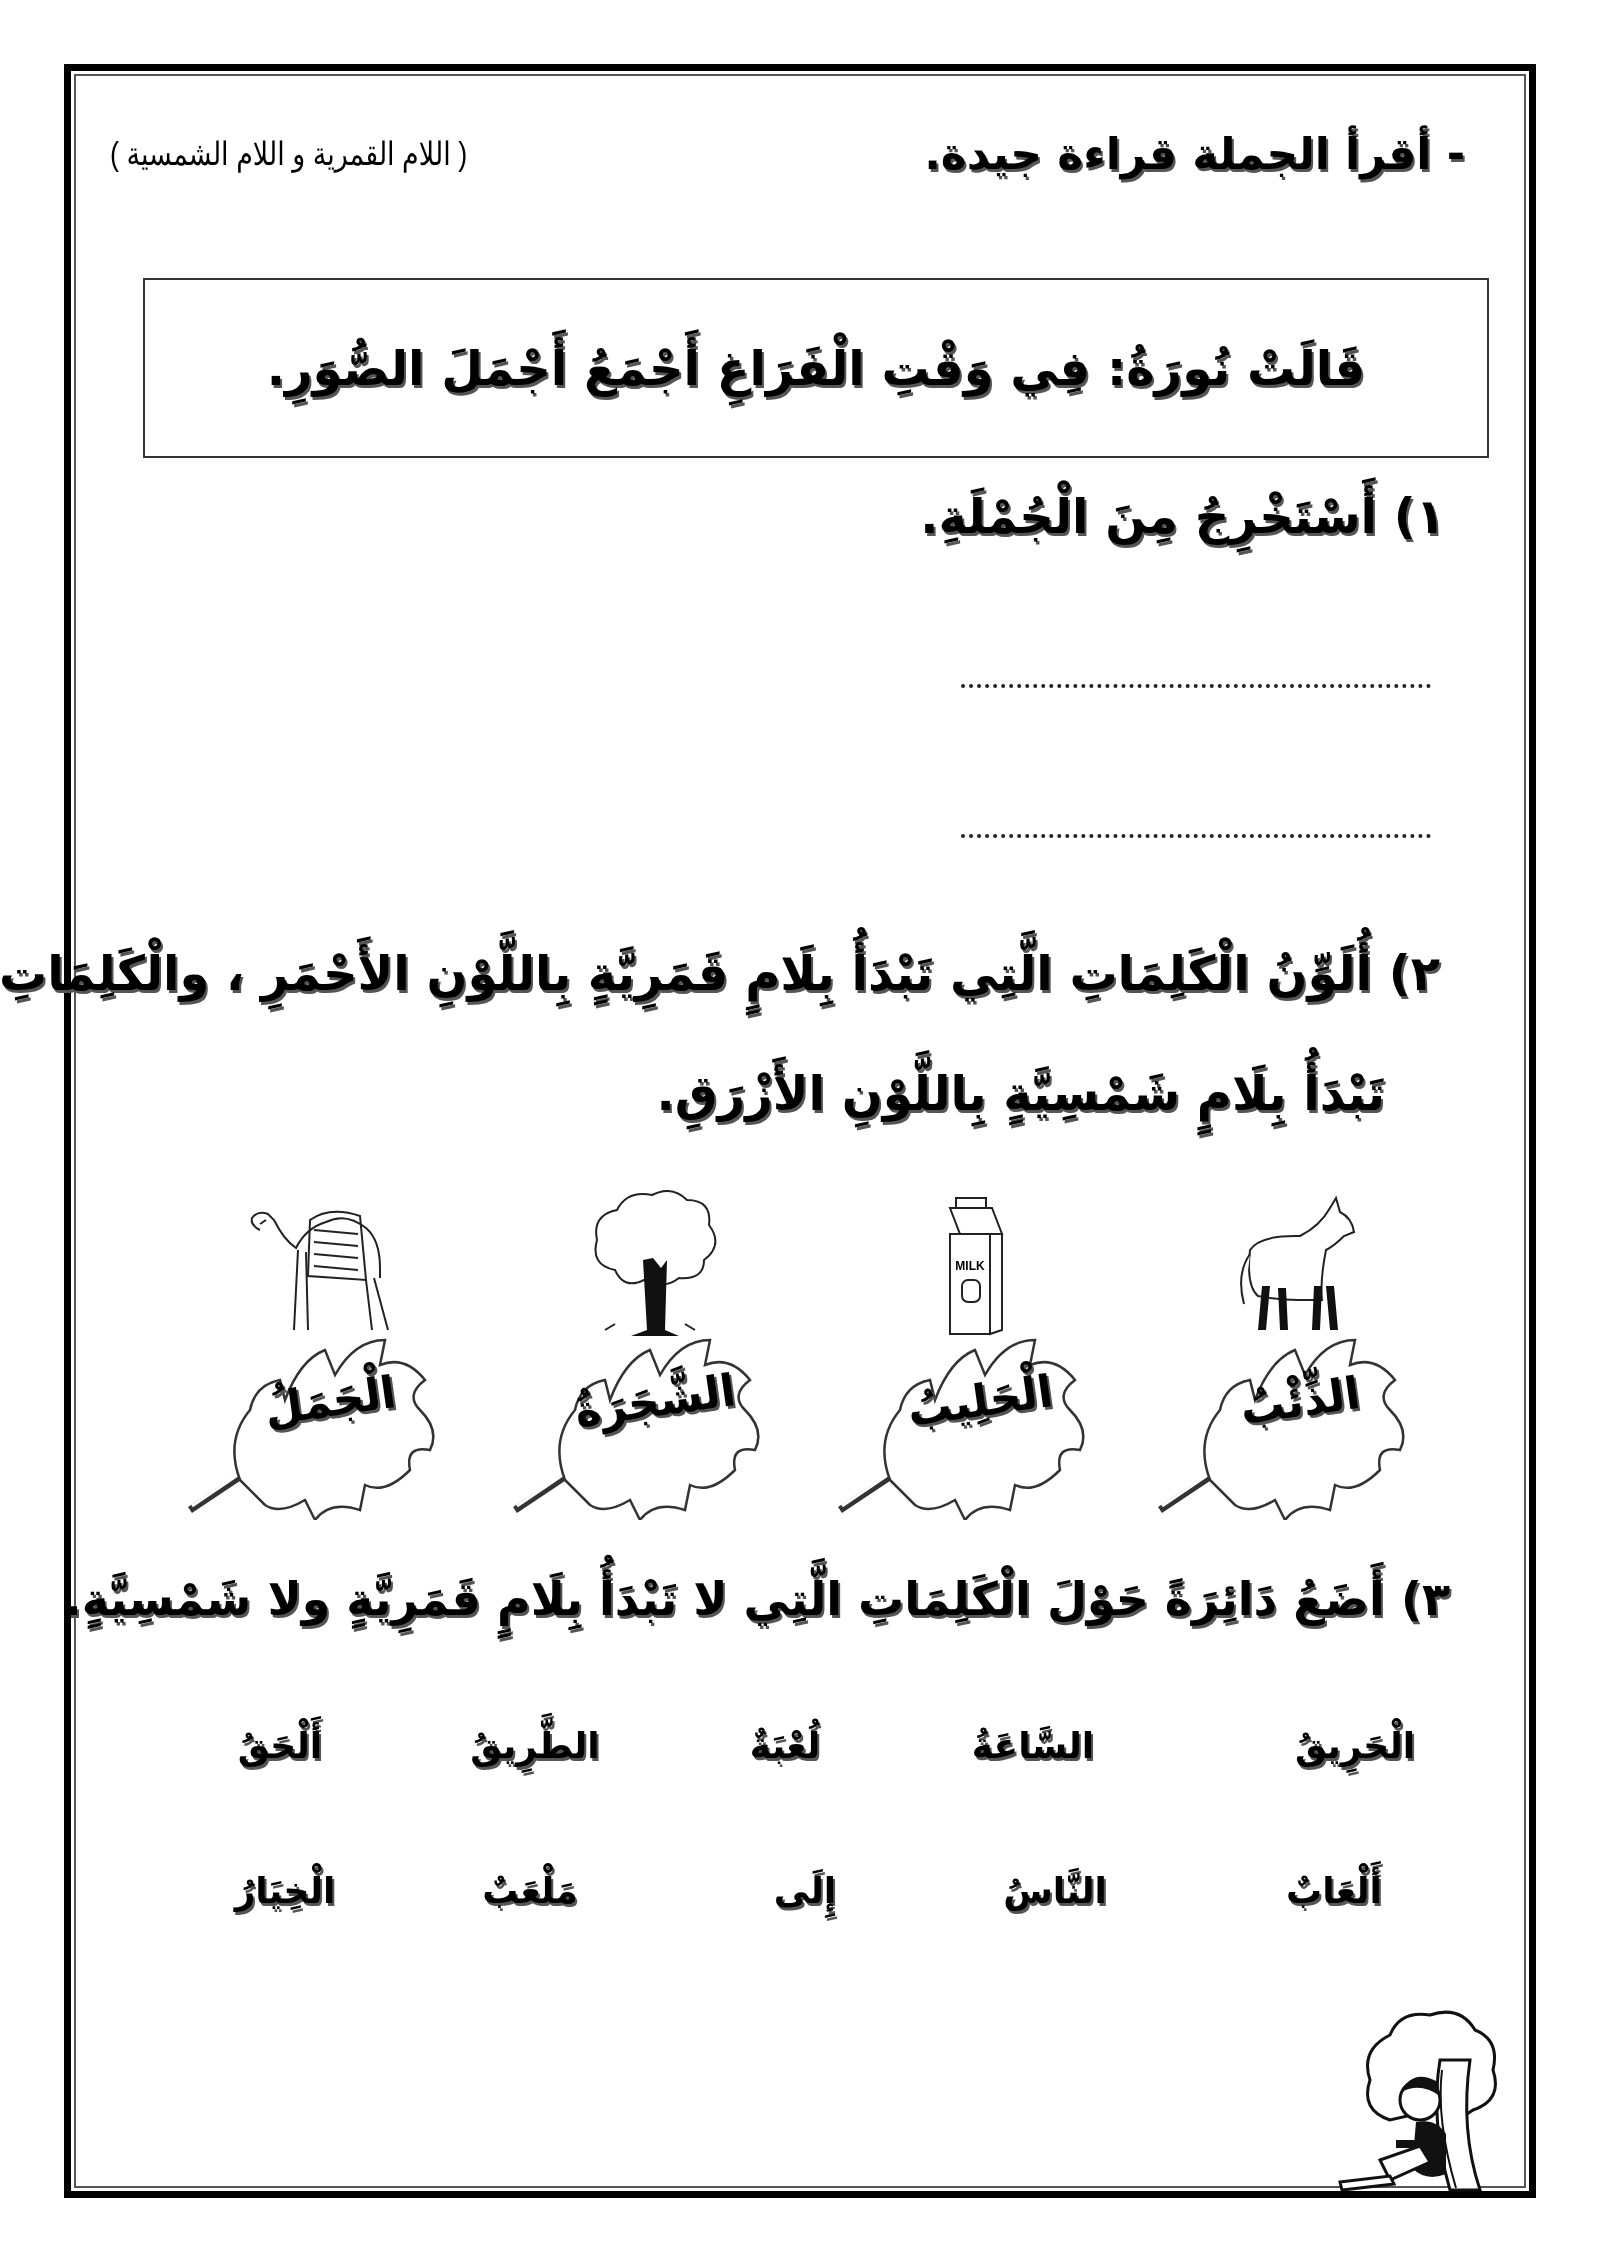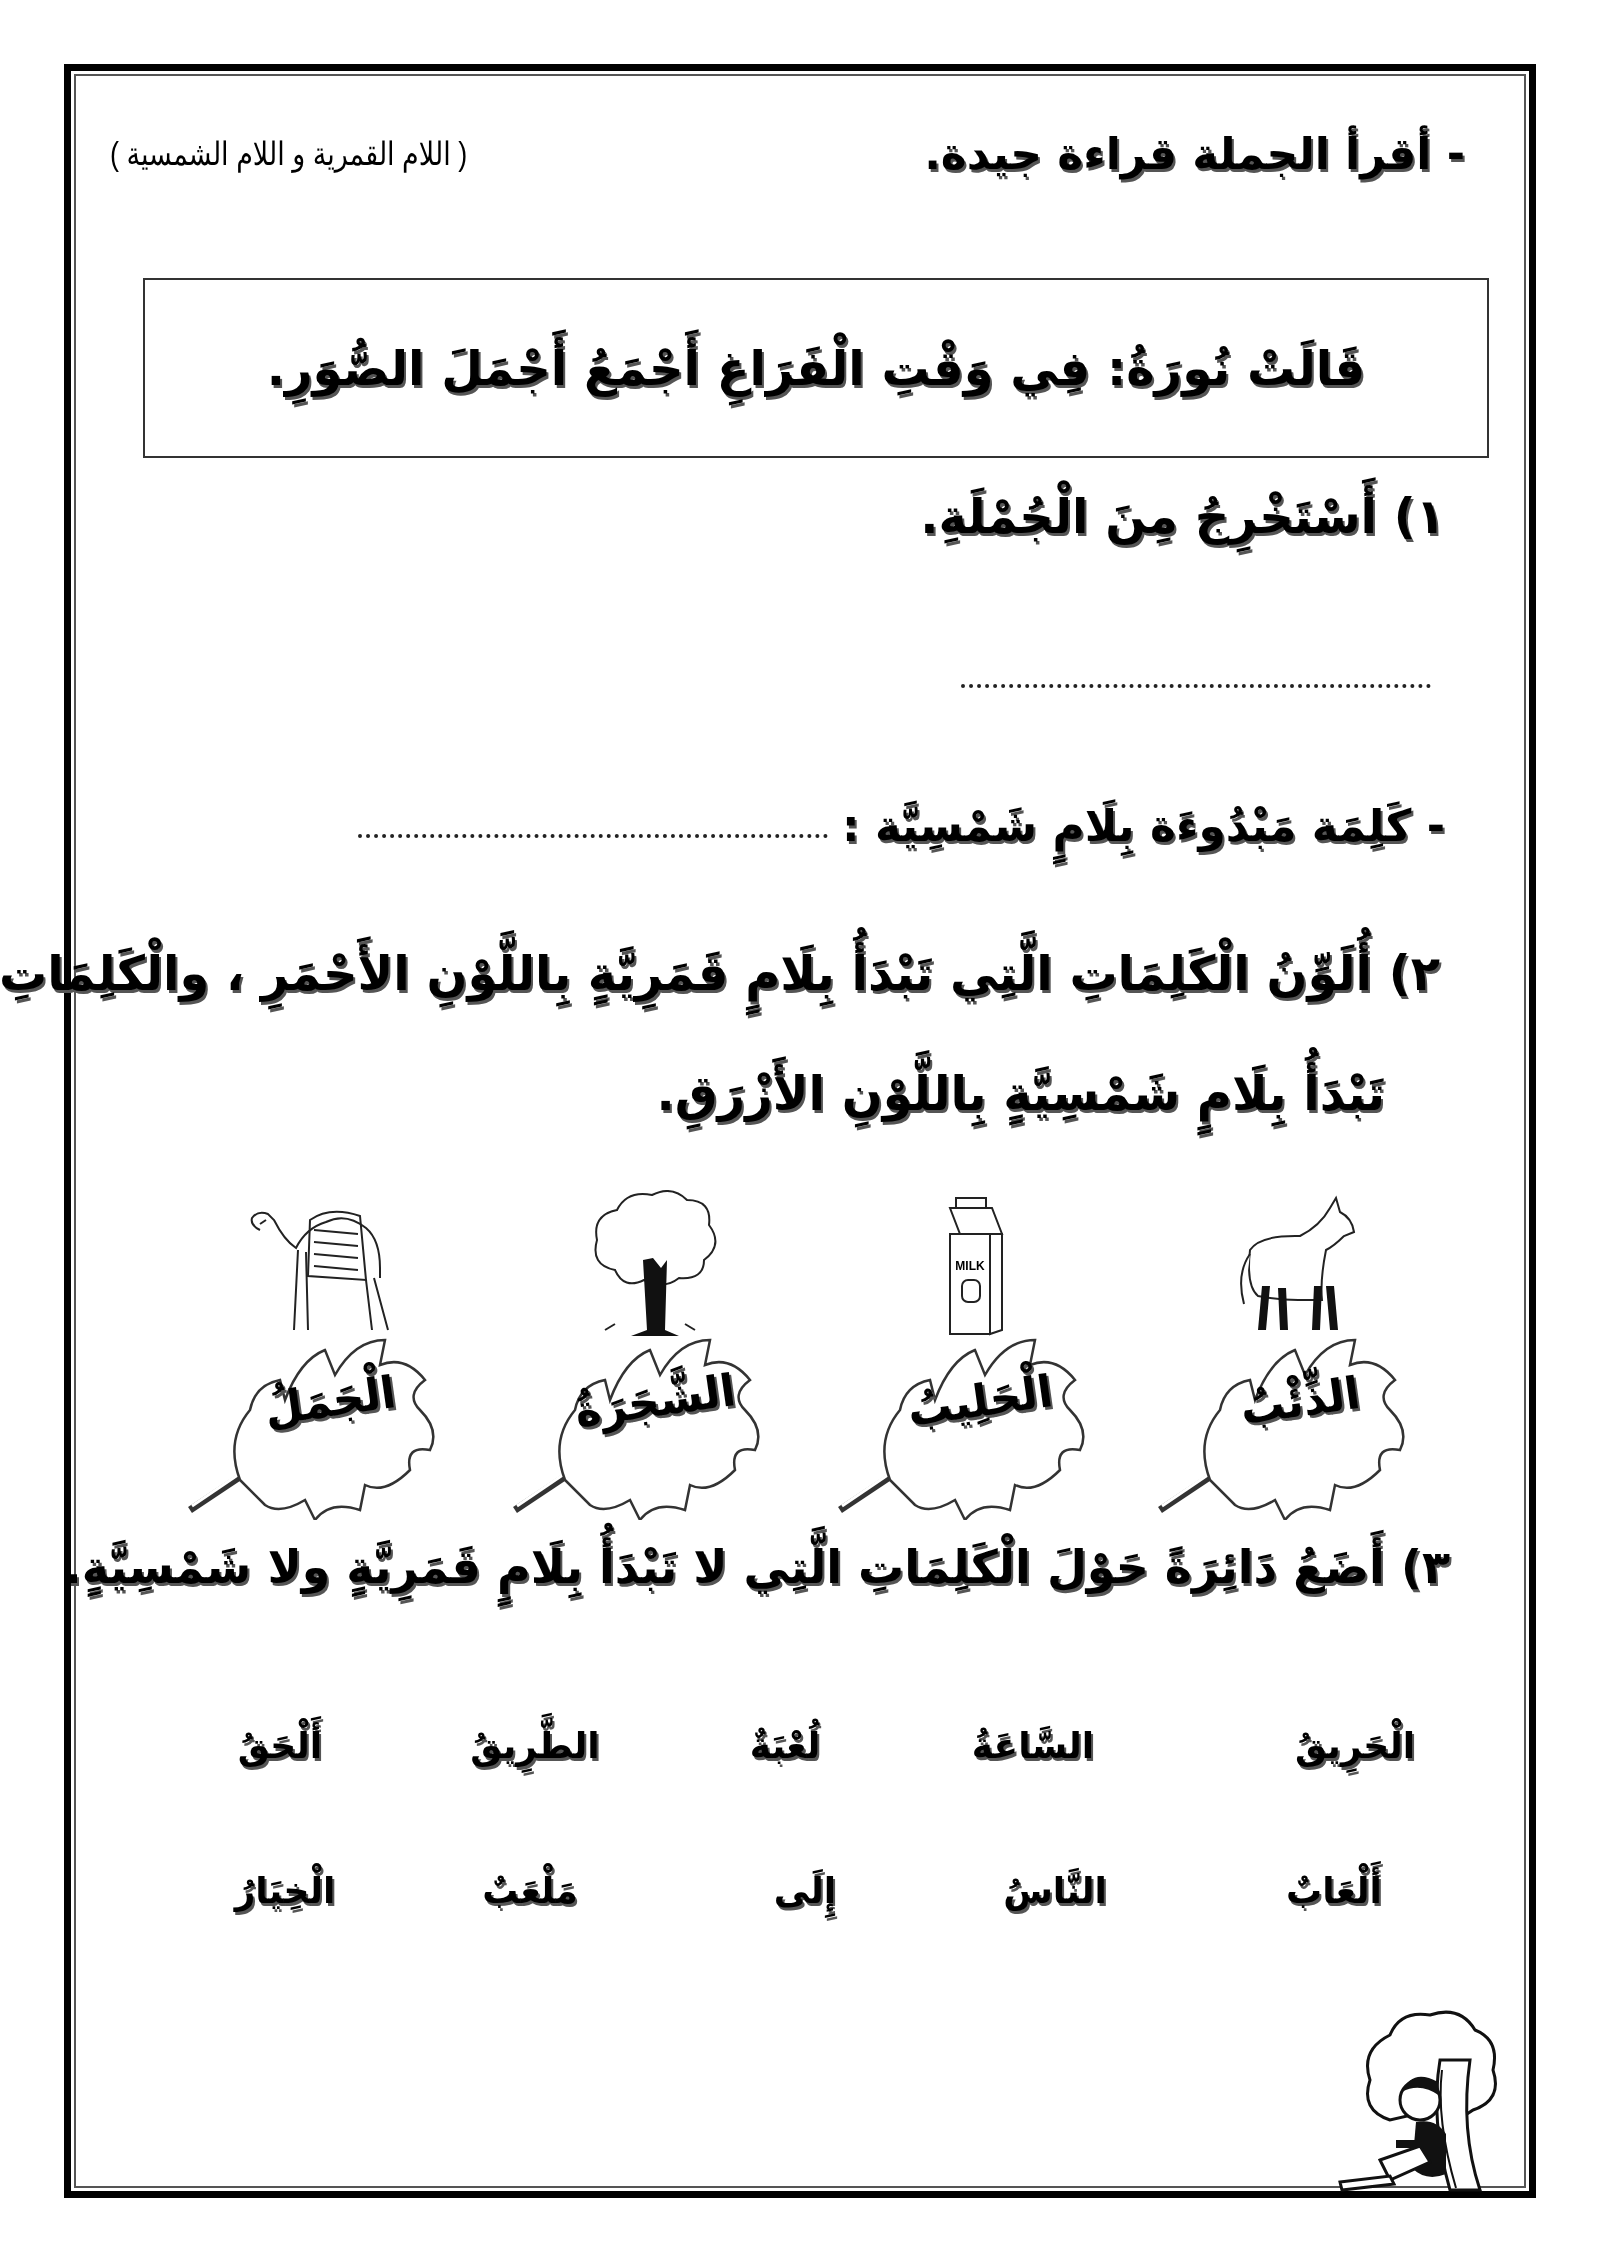--- a/index.html
+++ b/index.html
@@ -49,21 +49,21 @@
 
   .cards { position: absolute; left: 180px; top: 1180px; width: 1270px; height: 340px; }
   .card { position: absolute; top: 0; width: 300px; height: 340px; }
   .card .pic { position: absolute; left: 60px; top: 10px; width: 180px; height: 150px; }
   .card .leaf { position: absolute; left: 0; top: 140px; width: 300px; height: 200px; }
   .card .word {
     position: absolute; left: 40px; top: 195px; width: 220px; text-align: center;
     font-size: 44px; white-space: nowrap; transform: rotate(-8deg);
   }
 
-  .q3-title { position: absolute; right: 150px; top: 1540px; font-size: 46px; white-space: nowrap; text-align: center; }
+  .q3-title { position: absolute; right: 150px; top: 1572px; font-size: 46px; white-space: nowrap; text-align: center; }
 
   .word-grid { position: absolute; left: 200px; top: 1725px; width: 1250px; height: 250px; }
   .grid-word {
     position: absolute; font-size: 36px; white-space: nowrap; transform: translateX(50%);
   }
 
   .reader { position: absolute; left: 1320px; top: 2000px; width: 200px; height: 195px; }
 </style>
 </head>
 <body>
@@ -76,21 +76,20 @@
 
 <div class="sentence-box">
   <div class="sentence-text heavy">قَالَتْ نُورَةُ: فِي وَقْتِ الْفَرَاغِ أَجْمَعُ أَجْمَلَ الصُّوَرِ.</div>
 </div>
 
 <div class="q1-title heavy">١)  أَسْتَخْرِجُ مِنَ الْجُمْلَةِ.</div>
 <div class="q1-item a">
   <span class="answer-dots"></span>
 </div>
 <div class="q1-item b">
-  <span class="heavy">- كَلِمَة مَبْدُوءَة بِلَامٍ شَمْسِيَّة :</span>
   <span class="answer-dots"></span>
 </div>
 
 <div class="q2-line l1 heavy">٢) أُلَوِّنُ الْكَلِمَاتِ الَّتِي تَبْدَأُ بِلَامٍ قَمَرِيَّةٍ بِاللَّوْنِ الأَحْمَرِ ، والْكَلِمَاتِ الَّتِي</div>
 <div class="q2-line l2 heavy">تَبْدَأُ بِلَامٍ شَمْسِيَّةٍ بِاللَّوْنِ الأَزْرَقِ.</div>
 
 <div class="cards" dir="ltr">
 
   <div class="card" style="left:0px">
     <svg class="pic" viewBox="0 0 180 150">

